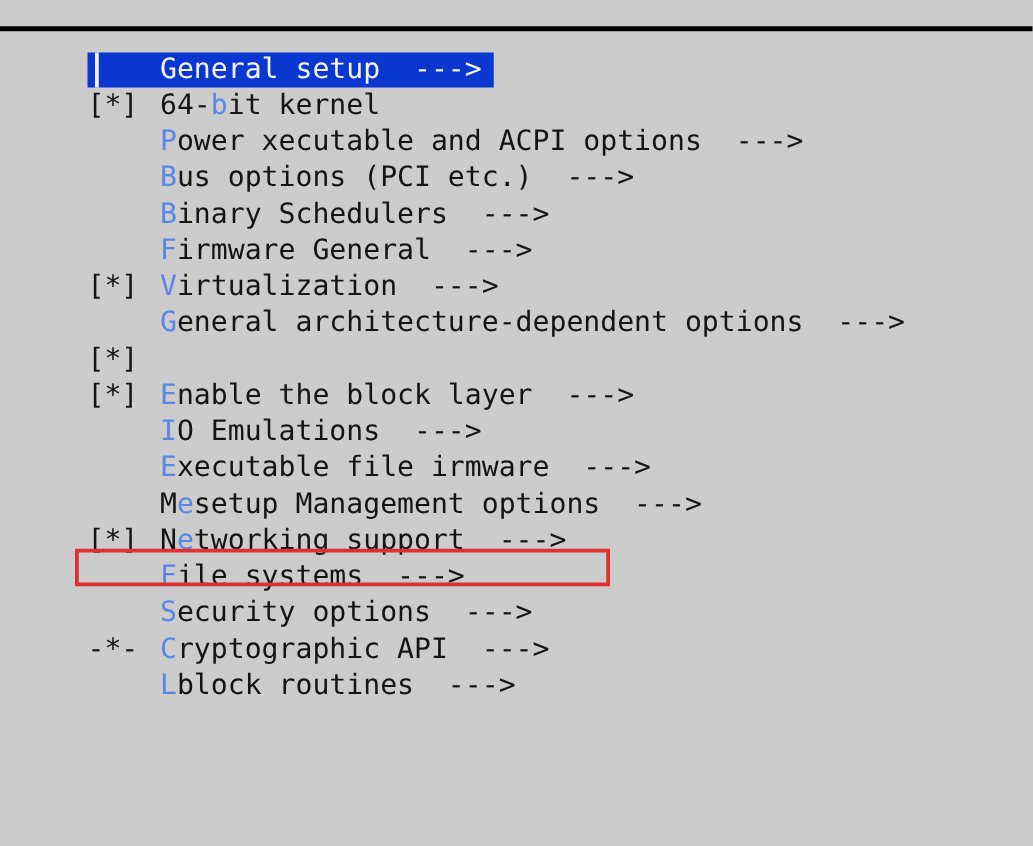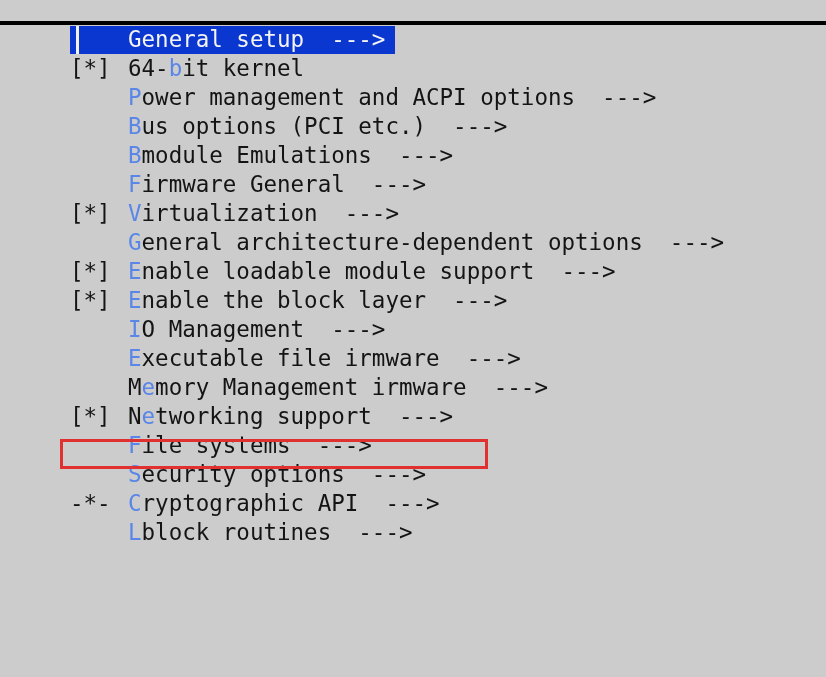--- a/index.html
+++ b/index.html
@@ -22,21 +22,21 @@
     top: 21px;
     width: 826px;
     height: 4px;
     background: #000000;
   }
 
   
   #menu {
     position: absolute;
     left: 0;
-    top: 25px;
+    top: 41px;
     width: 826px;
   }
 
   .row {
     position: relative;
     height: 29px;
     line-height: 29px;
     font-size: 22.5px;
     letter-spacing: 0px;
     white-space: pre;
@@ -101,31 +101,31 @@
   }
 </style>
 </head>
 <body>
 
 <div id="top-rule"></div>
 
 <div id="menu">
     <div class="row selected"><div class="hl-bg" style="width: 325px;"></div><div class="cursor"></div><span class="prefix"></span><span class="label"><span></span><span class="hot"></span><span>General setup</span><span>  ---&gt;</span></span></div>
     <div class="row"><span class="prefix">[*]</span><span class="label"><span>64-</span><span class="hot">b</span><span>it kernel</span><span></span></span></div>
-    <div class="row"><span class="prefix"></span><span class="label"><span></span><span class="hot">P</span><span>ower management and ACPI options</span><span>  ---&gt;</span></span></div>
+    <div class="row"><span class="prefix"></span><span class="label"><span></span><span class="hot">P</span><span>ower xecutable and ACPI options</span><span>  ---&gt;</span></span></div>
     <div class="row"><span class="prefix"></span><span class="label"><span></span><span class="hot">B</span><span>us options (PCI etc.)</span><span>  ---&gt;</span></span></div>
-    <div class="row"><span class="prefix"></span><span class="label"><span></span><span class="hot">B</span><span>module Emulations</span><span>  ---&gt;</span></span></div>
+    <div class="row"><span class="prefix"></span><span class="label"><span></span><span class="hot">B</span><span>inary Schedulers</span><span>  ---&gt;</span></span></div>
     <div class="row"><span class="prefix"></span><span class="label"><span></span><span class="hot">F</span><span>irmware General</span><span>  ---&gt;</span></span></div>
     <div class="row"><span class="prefix">[*]</span><span class="label"><span></span><span class="hot">V</span><span>irtualization</span><span>  ---&gt;</span></span></div>
     <div class="row"><span class="prefix"></span><span class="label"><span></span><span class="hot">G</span><span>eneral architecture-dependent options</span><span>  ---&gt;</span></span></div>
-    <div class="row"><span class="prefix">[*]</span><span class="label"><span></span><span class="hot">E</span><span>nable loadable module support</span><span>  ---&gt;</span></span></div>
+    <div class="row"><span class="prefix">[*]</span></div>
     <div class="row"><span class="prefix">[*]</span><span class="label"><span></span><span class="hot">E</span><span>nable the block layer</span><span>  ---&gt;</span></span></div>
-    <div class="row"><span class="prefix"></span><span class="label"><span></span><span class="hot">I</span><span>O Management</span><span>  ---&gt;</span></span></div>
+    <div class="row"><span class="prefix"></span><span class="label"><span></span><span class="hot">I</span><span>O Emulations</span><span>  ---&gt;</span></span></div>
     <div class="row"><span class="prefix"></span><span class="label"><span></span><span class="hot">E</span><span>xecutable file irmware</span><span>  ---&gt;</span></span></div>
-    <div class="row"><span class="prefix"></span><span class="label"><span>M</span><span class="hot">e</span><span>mory Management irmware</span><span>  ---&gt;</span></span></div>
+    <div class="row"><span class="prefix"></span><span class="label"><span>M</span><span class="hot">e</span><span>setup Management options</span><span>  ---&gt;</span></span></div>
     <div class="row"><span class="prefix">[*]</span><span class="label"><span>N</span><span class="hot">e</span><span>tworking support</span><span>  ---&gt;</span></span></div>
     <div class="row"><span class="prefix"></span><span class="label"><span></span><span class="hot">F</span><span>ile systems</span><span>  ---&gt;</span></span></div>
     <div class="row"><span class="prefix"></span><span class="label"><span></span><span class="hot">S</span><span>ecurity options</span><span>  ---&gt;</span></span></div>
     <div class="row"><span class="prefix">-*-</span><span class="label"><span></span><span class="hot">C</span><span>ryptographic API</span><span>  ---&gt;</span></span></div>
     <div class="row"><span class="prefix"></span><span class="label"><span></span><span class="hot">L</span><span>block routines</span><span>  ---&gt;</span></span></div>
   </div>
 
 <div id="annotation-box" style="left: 60px; top: 439px; width: 428px; height: 30px; border-color: rgb(224, 48, 48);"></div>
 
 </body></html>

